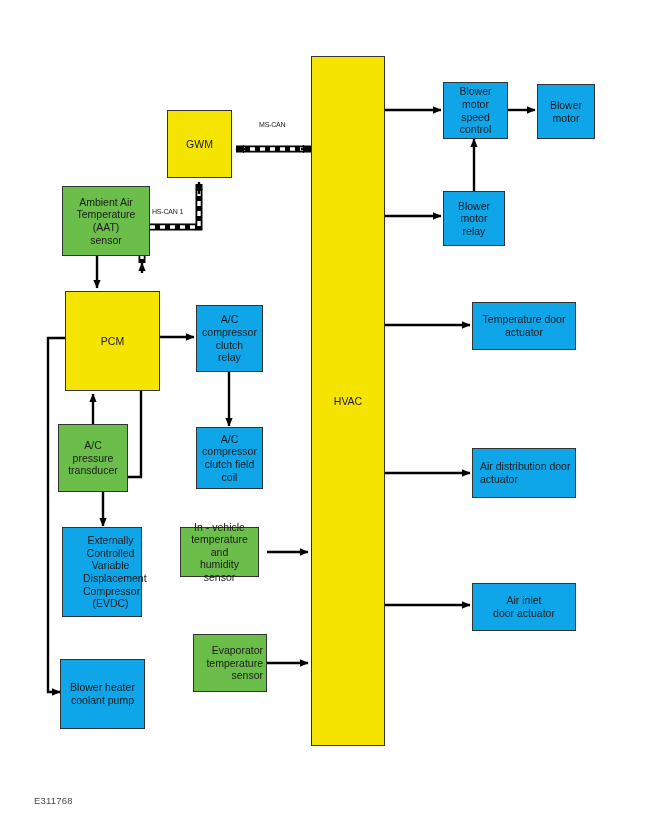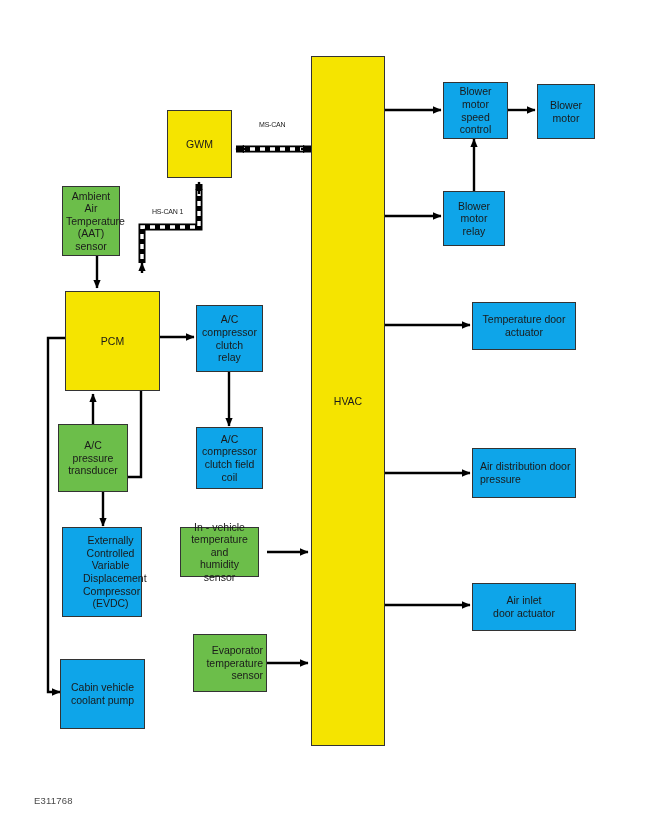--- a/index.html
+++ b/index.html
@@ -145,21 +145,21 @@
   </div>
 
   <div class="node yellow hvac" style="left:311px; top:56px; width:74px; height:690px;">
     <span class="node-label">HVAC</span>
   </div>
 
   <div class="node yellow" style="left:65px; top:291px; width:95px; height:100px;">
     <span class="node-label">PCM</span>
   </div>
 
-  <div class="node green" style="left:62px; top:186px; width:58px; height:70px;">
+  <div class="node green" style="left:62px; top:186px; width:88px; height:70px;">
     <span class="node-label">Ambient Air
 Temperature
 (AAT)
 sensor</span>
   </div>
 
   <div class="node green" style="left:58px; top:424px; width:70px; height:68px;">
     <span class="node-label">A/C
 pressure
 transducer</span>
@@ -194,21 +194,21 @@
   <div class="node blue" style="left:62px; top:527px; width:80px; height:90px;padding-left:20px;">
     <span class="node-label">Externally
 Controlled
 Variable
 Displacement
 Compressor
 (EVDC)</span>
   </div>
 
   <div class="node blue" style="left:60px; top:659px; width:85px; height:70px;">
-    <span class="node-label">Cabin vehicle
+    <span class="node-label">Blower heater
 coolant pump</span>
   </div>
 
   <div class="node blue" style="left:443px; top:82px; width:65px; height:57px;">
     <span class="node-label">Blower
 motor
 speed
 control</span>
   </div>
 
@@ -223,21 +223,21 @@
 relay</span>
   </div>
 
   <div class="node blue" style="left:472px; top:302px; width:104px; height:48px;">
     <span class="node-label">Temperature door
 actuator</span>
   </div>
 
   <div class="node blue align-left" style="left:472px; top:448px; width:104px; height:50px;">
     <span class="node-label">Air distribution door
-pressure</span>
+actuator</span>
   </div>
 
   <div class="node blue" style="left:472px; top:583px; width:104px; height:48px;">
     <span class="node-label">Air inlet
 door actuator</span>
   </div>
 
   <span class="bus-label" style="left:259px; top:121px;">MS-CAN</span>
 
   <span class="bus-label" style="left:152px; top:208px;">HS-CAN 1</span>

